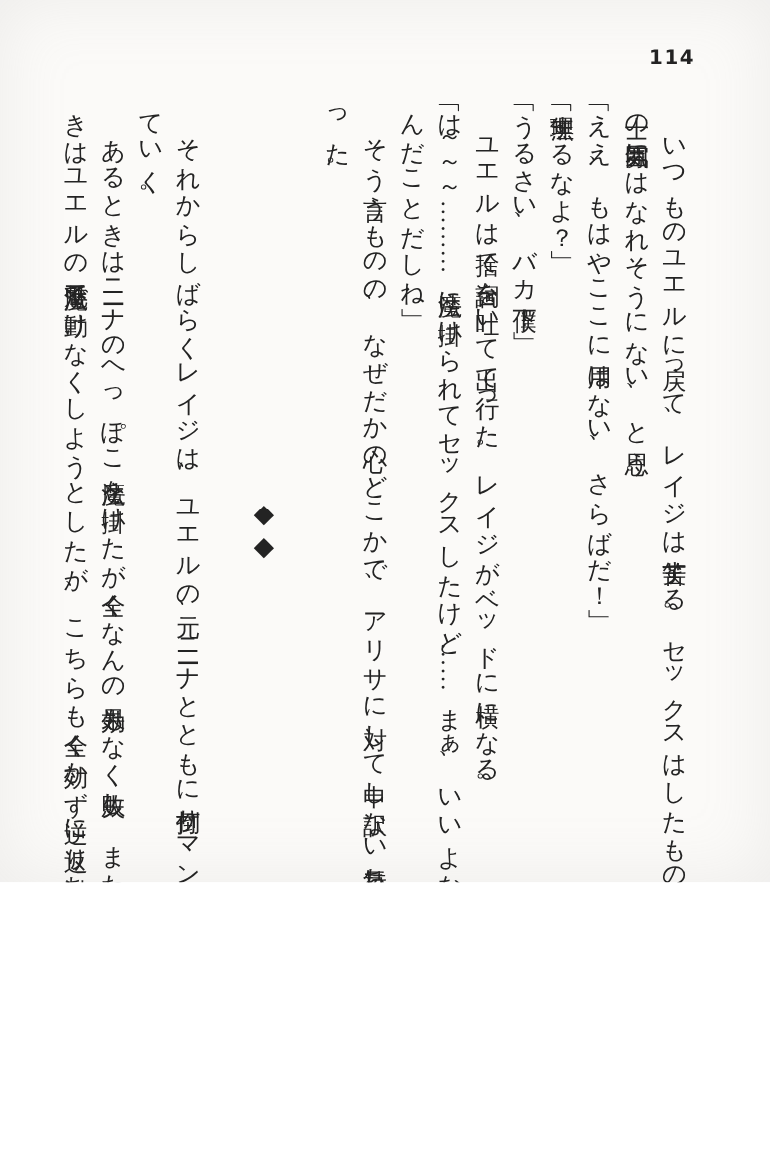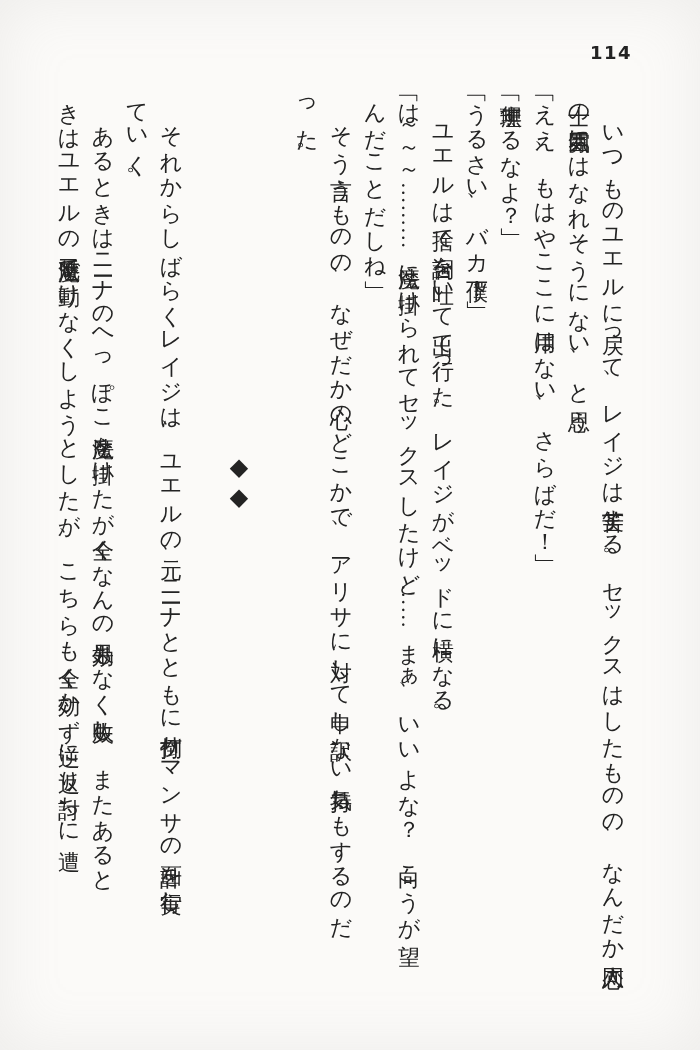--- a/index.html
+++ b/index.html
@@ -2,21 +2,21 @@
 <html style="--paper: #fbfaf8; --ink: #232323;"><head>
 <meta charset="utf-8">
 <style>
   html, body {
     margin: 0;
     padding: 0;
   }
   .page {
     position: relative;
     width: 700px;
-    height: 1050px;
+    height: 802px;
     background: var(--paper, #fbfaf8);
     overflow: hidden;
     font-family: "Liberation Serif", "DejaVu Serif", serif;
     box-shadow: inset 0 0 60px rgba(180,180,175,0.18);
   }
   .page-number {
     position: absolute;
     top: 42px;
     left: 590px;
     font-family: "DejaVu Sans", sans-serif;

